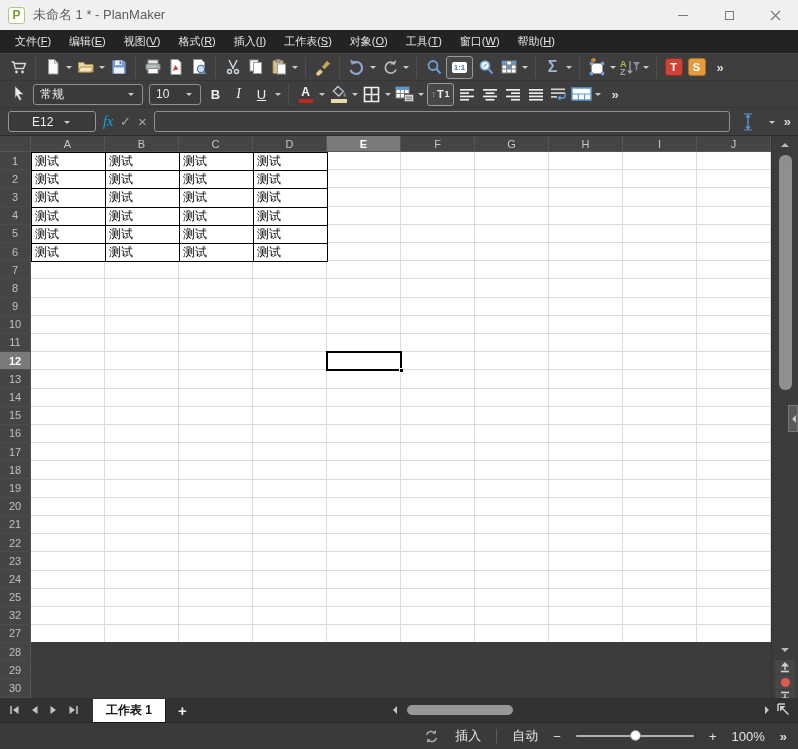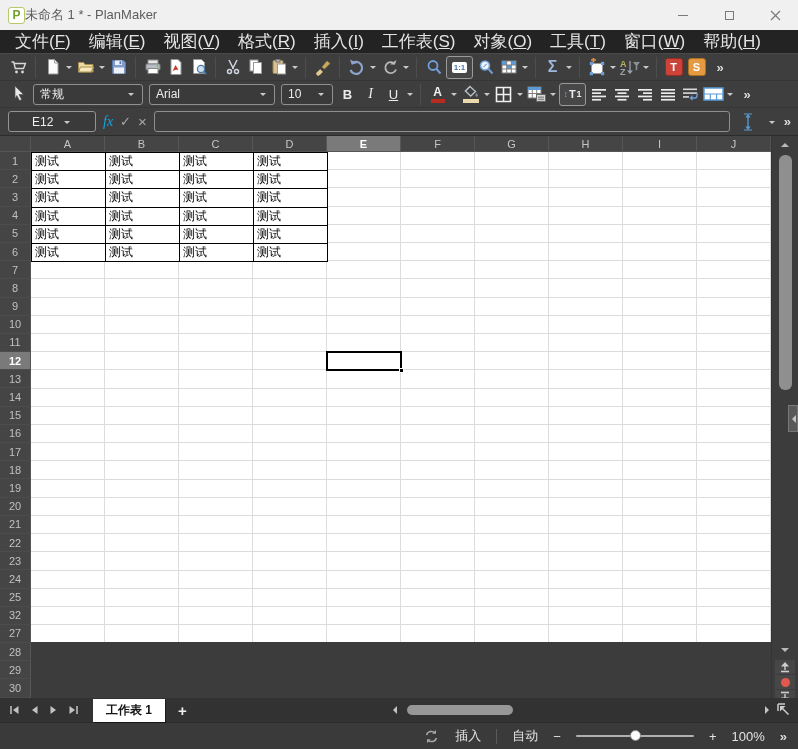--- a/index.html
+++ b/index.html
@@ -1,28 +1,28 @@
 <!DOCTYPE html>
 <html><head>
 <meta charset="utf-8">
 <style>
   html,body{margin:0;padding:0;background:#222;}
   *{box-sizing:border-box;font-family:"Liberation Sans","DejaVu Sans",sans-serif;}
   .app{width:798px;height:749px;background:#3e3e3e;display:flex;flex-direction:column;overflow:hidden;position:relative;}
   
   .titlebar{height:30px;background:#f0f0f0;display:flex;align-items:center;flex:none;}
   .appicon{width:17px;height:17px;margin-left:8px;border:1px solid #b5c96a;border-radius:3px;background:#fff;color:#74a02e;font-weight:bold;font-size:12px;display:flex;align-items:center;justify-content:center;}
-  .title{margin-left:0;color:#5d5d5d;font-size:13px;}
+  .title{margin-left:8px;color:#5d5d5d;font-size:13px;}
   .winbtns{margin-left:auto;display:flex;height:100%;}
   .wbtn{width:46px;display:flex;align-items:center;justify-content:center;}
   .minbar{width:10px;height:1px;background:#7a7a7a;display:block;}
   .maxbox{width:9px;height:9px;border:1px solid #7a7a7a;display:block;}
   
   .menubar{height:23px;background:#232323;display:flex;align-items:center;padding-left:6px;flex:none;}
-  .menu-item{color:#e4e4e4;font-size:17px;padding:2px 9px;white-space:nowrap;}
+  .menu-item{color:#e4e4e4;font-size:11px;padding:2px 9px;white-space:nowrap;}
   
   .tb{background:#3e3e3e;display:flex;align-items:center;padding-left:7px;flex:none;}
   .tb1{height:28px;border-top:1px solid #4a4a4a;border-bottom:1px solid #363636;}
   .tb2{height:27px;border-bottom:1px solid #363636;}
   .tbtn{height:24px;min-width:21px;display:flex;align-items:center;justify-content:center;margin:0 1px;flex:none;}
   .dd{width:0;height:0;border:3.5px solid transparent;border-top-color:#c9c9c9;margin:4px 2px 0 2px;flex:none;}
   .sep{width:1px;height:21px;background:#2d2d2d;border-right:1px solid #4e4e4e;margin:0 5px;flex:none;}
   .sum{color:#9fb6da;font-size:16px;font-weight:bold;}
   .ovf{color:#dcdcdc;font-size:13px;font-weight:bold;letter-spacing:-1px;}
   .sqicon{width:18px;height:18px;border-radius:3px;display:flex;align-items:center;justify-content:center;font-size:11px;font-weight:bold;color:#fff;}
@@ -297,24 +297,20 @@
   </div>
 
   <div class="tb tb2">
     <span class="tbtn">
         <svg width="15" height="18">
           <path d="M4 1l8.5 8.5H8l2.7 5-2.2 1.1-2.7-5L4 13.5z" fill="#e8e8e8" stroke="#555" stroke-width=".7"></path>
         </svg>
       </span>
     <span class="combo" style="width:110px">
         <span>常规</span>
-        <span class="dd"></span>
-      </span>
-    <span class="combo" style="width:126px">
-        <span>Arial</span>
         <span class="dd"></span>
       </span>
     <span class="combo" style="width:52px">
         <span>10</span>
         <span class="dd"></span>
       </span>
     <span class="tbtn">
         <span class="bld">B</span>
       </span>
     <span class="tbtn">

